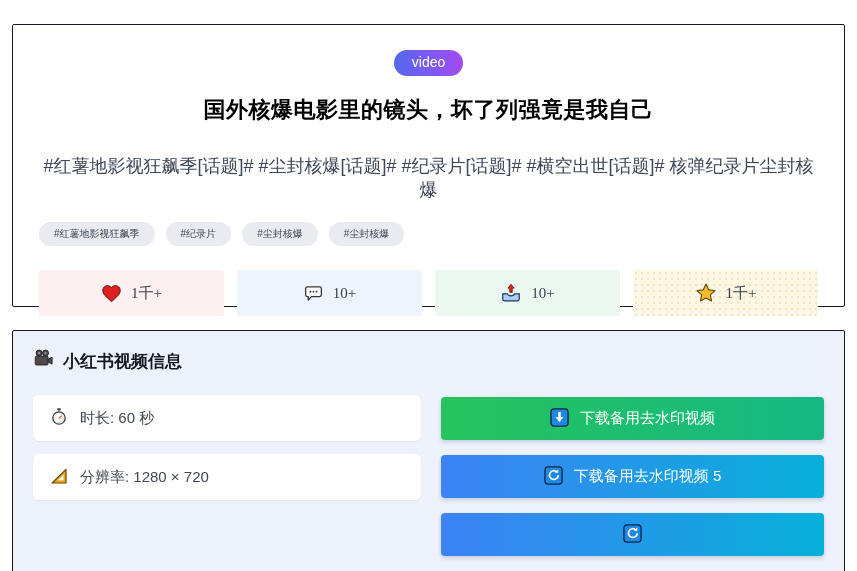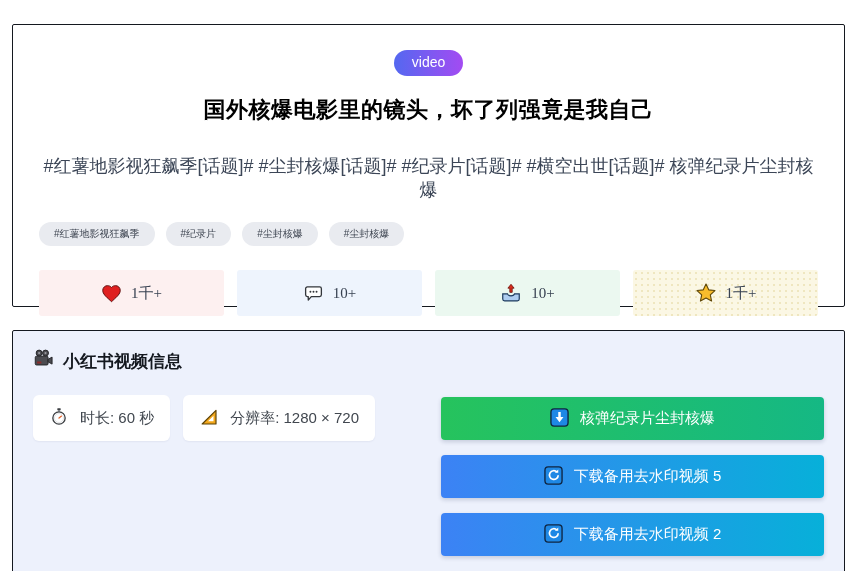--- a/index.html
+++ b/index.html
@@ -21,21 +21,21 @@
   .stats { display:flex; gap:13px; margin:24px 26px 0; }
   .stat { flex:1; height:46px; border-radius:3px; display:flex; align-items:center;
     justify-content:center; gap:9px; font-size:15px; color:#374151;font-family:Liberation Serif, serif; }
   .stat.dotted { background-image:radial-gradient(#efe6bf 1px, transparent 1px); background-size:6px 6px; }
   .stat svg { display:block; }
 
   
   .info-card { margin-top:23px; height:243px; background:#edf1fc; padding:17px 20px 20px; }
   .info-header { display:flex; align-items:center; gap:9px; font-size:17px; font-weight:bold; color:#14181f; }
   .info-body { display:flex; gap:20px; margin-top:19px; }
-  .info-left { width:388px; display:flex; flex-direction:row; gap:13px; padding-top:2px; }
+  .info-left { width:388px; display:flex; flex-direction:column; gap:13px; padding-top:2px; }
   .info-box { background:#fff; border-radius:6px; height:46px; display:flex; align-items:center;
     gap:11px; padding:0 16px; font-size:15px; color:#41474f;
     box-shadow:0 1px 2px rgba(30,40,80,0.06); }
   .info-right { flex:1; display:flex; flex-direction:column; gap:15px; padding-top:4px; }
   .dl-btn { height:43px; border:none; border-radius:4px; color:#fff; font-size:15px;
     font-family:inherit; display:flex; align-items:center; justify-content:center; gap:11px;
     cursor:pointer; box-shadow:0 2px 4px rgba(20,40,80,0.18); }
 </style>
 </head>
 <body>
@@ -143,21 +143,21 @@
       </div>
 
       <div class="info-right">
         <button class="dl-btn" style="background: linear-gradient(90deg, rgb(38, 195, 93), rgb(21, 184, 132));">
           <span>
             <svg viewBox="0 0 20 20" width="19" height="19">
               <rect x="1" y="1" width="18" height="18" rx="3.4" fill="#1e88e5" stroke="#0f2440" stroke-width="1.4"></rect>
               <path d="M8.7 4.3h2.6v5.1h2.9L10 14.9 5.8 9.4h2.9z" fill="#fff"></path>
             </svg>
           </span>
-          <span>核弹纪录片尘封核爆</span>
+          <span>下载备用去水印视频</span>
         </button>
 
         <button class="dl-btn" style="background: linear-gradient(90deg, rgb(60, 130, 245), rgb(7, 176, 217));">
           <span>
             <svg viewBox="0 0 20 20" width="19" height="19">
               <rect x="1" y="1" width="18" height="18" rx="3.4" fill="#1e88e5" stroke="#0f2440" stroke-width="1.4"></rect>
               <path d="M13.6 6.3a4.6 4.6 0 1 0 1.35 3.4" fill="none" stroke="#fff" stroke-width="1.8"></path>
               <path d="M15 3.6v3.6h-3.6z" fill="#fff"></path>
             </svg>
           </span>
@@ -165,19 +165,18 @@
         </button>
 
         <button class="dl-btn" style="background: linear-gradient(90deg, rgb(60, 130, 245), rgb(7, 176, 217));">
           <span>
             <svg viewBox="0 0 20 20" width="19" height="19">
               <rect x="1" y="1" width="18" height="18" rx="3.4" fill="#1e88e5" stroke="#0f2440" stroke-width="1.4"></rect>
               <path d="M13.6 6.3a4.6 4.6 0 1 0 1.35 3.4" fill="none" stroke="#fff" stroke-width="1.8"></path>
               <path d="M15 3.6v3.6h-3.6z" fill="#fff"></path>
             </svg>
           </span>
-          <span>下载备用去水印视频 2</span>
         </button>
       </div>
     </div>
   </div>
 
 </div>
 
 </body></html>

